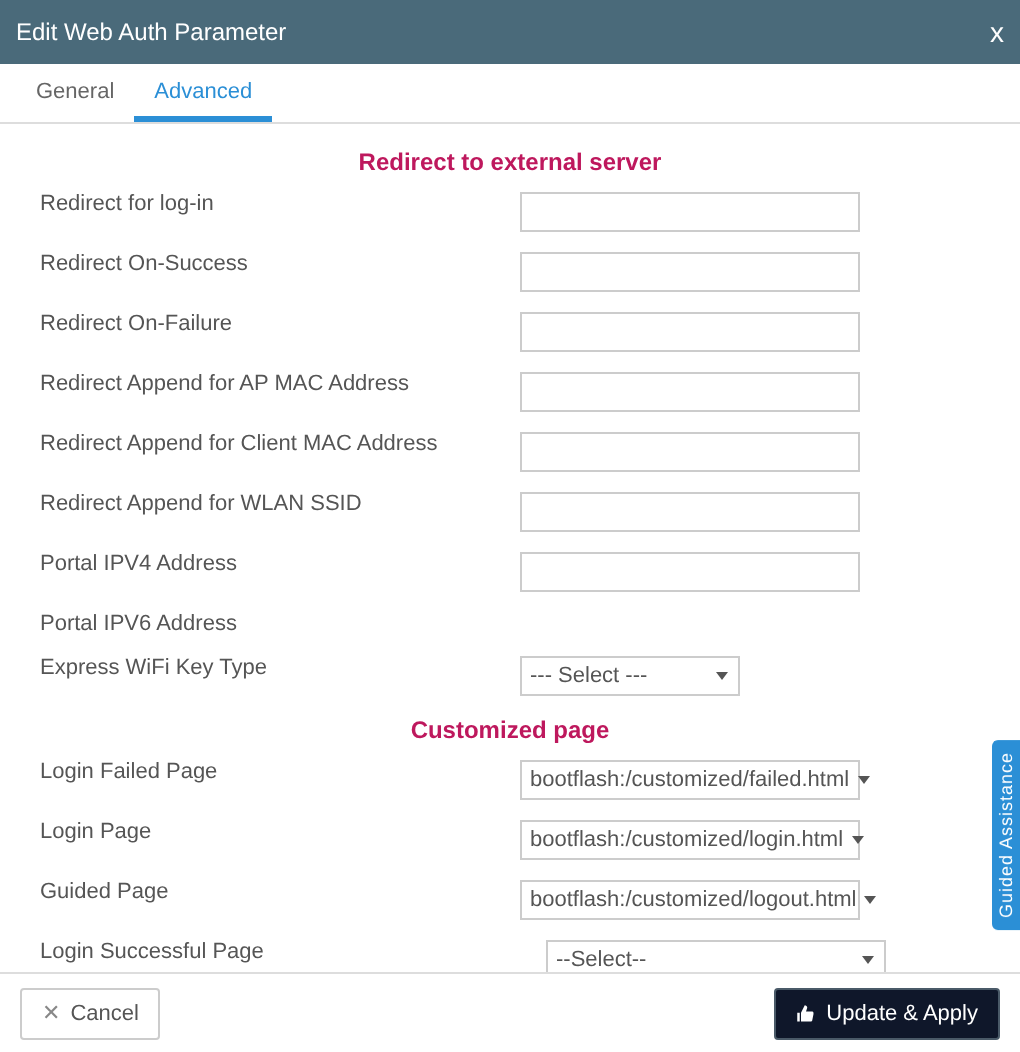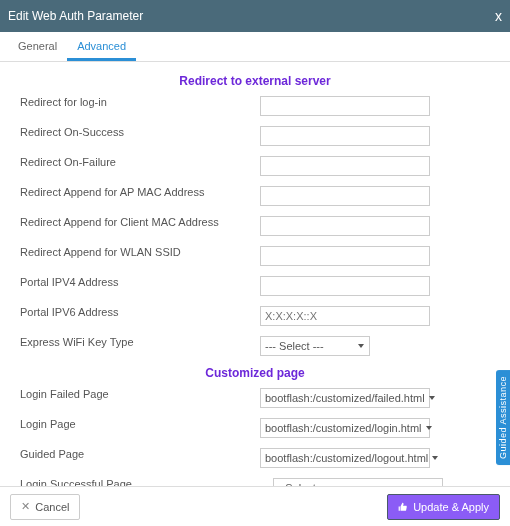--- a/index.html
+++ b/index.html
@@ -3,32 +3,32 @@
 <meta charset="utf-8">
 <style>
 * { box-sizing: border-box; margin: 0; padding: 0; }
 body { font-family: Arial, sans-serif; font-size: 11px; color: #555; background: #fff; width: 510px; height: 526px; overflow: hidden; position: relative; }
 .modal-header { background: #4a6a7a; color: #fff; height: 26px; display: flex; align-items: center; justify-content: space-between; padding: 16px 8px; font-size: 12px; }
 .close { color: #fff; font-size: 14px; cursor: pointer; }
 .tabs { display: flex; border-bottom: 1px solid #ddd; padding: 0 8px; }
 .tab { padding: 8px 10px 6px; color: #666; cursor: pointer; font-size: 11px; }
 .tab.active { color: #2b8fd6; border-bottom: 3px solid #2b8fd6; font-weight: 500; }
 .content { padding: 4px 20px 0 20px; height: 430px; overflow: auto; }
-.section-title { text-align: center; font-weight: bold; color: #6d28d9; margin: 8px 0 8px; font-size: 12px; }
+.section-title { text-align: center; font-weight: bold; color: #be185d; margin: 8px 0 8px; font-size: 12px; }
 .row { display: flex; align-items: flex-start; margin-bottom: 10px; }
 .label { flex: 0 0 240px; color: #555; font-size: 11px; }
 .control { flex: 0 0 180px; }
 input[type=text], .select { width: 170px; height: 20px; border: 1px solid #ccc; padding: 0 4px; font-size: 11px; color: #555; background: #fff; }
 .select { display: flex; align-items: center; justify-content: space-between; padding-right: 5px; }
 .select .caret { border-top: 4px solid #555; border-left: 3px solid transparent; border-right: 3px solid transparent; width: 0; height: 0; margin-left: 4px; }
 .select.narrow { width: 110px; }
 .dropdown { position: relative; margin-left: 13px; }
 .footer { position: absolute; bottom: 0; left: 0; right: 0; height: 40px; border-top: 1px solid #ddd; display: flex; justify-content: space-between; align-items: center; padding: 0 10px; background: #fff; }
 .btn { height: 26px; padding: 0 10px; border: 1px solid #ccc; background: #fff; color: #555; font-size: 11px; display: inline-flex; align-items: center; gap: 5px; cursor: pointer; border-radius: 2px; }
-.btn.primary { background: #8b5cf6; color: #fff; border: 1px solid #4a5a68; }
+.btn.primary { background: #0f172a; color: #fff; border: 1px solid #4a5a68; }
 .side-tab { position: absolute; right: 0; top: 370px; background: #2b8fd6; color: #fff; font-size: 9px; padding: 6px 2px; writing-mode: vertical-rl; transform: rotate(180deg); border-radius: 0 3px 3px 0; letter-spacing: 0.5px; }
 .thumbs-icon { width: 10px; height: 10px; }
 .x-icon { font-size: 11px; color: #888; }
 </style>
 </head>
 <body>
 
 <div class="modal-header">
   <span>Edit Web Auth Parameter</span>
   <span class="close">x</span>
@@ -66,21 +66,20 @@
   <div class="row">
     <div class="label">Redirect Append for WLAN SSID</div>
     <div class="control"><input type="text" style=""></div>
   </div>
   <div class="row">
     <div class="label">Portal IPV4 Address</div>
     <div class="control"><input type="text" style=""></div>
   </div>
   <div class="row">
     <div class="label">Portal IPV6 Address</div>
-    <div class="control"><input type="text" placeholder="X:X:X:X::X" style=""></div>
   </div>
   <div class="row">
     <div class="label">Express WiFi Key Type</div>
     <div class="control">
       <div class="select narrow">
         <span>--- Select ---</span>
         <span class="caret"></span>
       </div>
     </div>
   </div>

